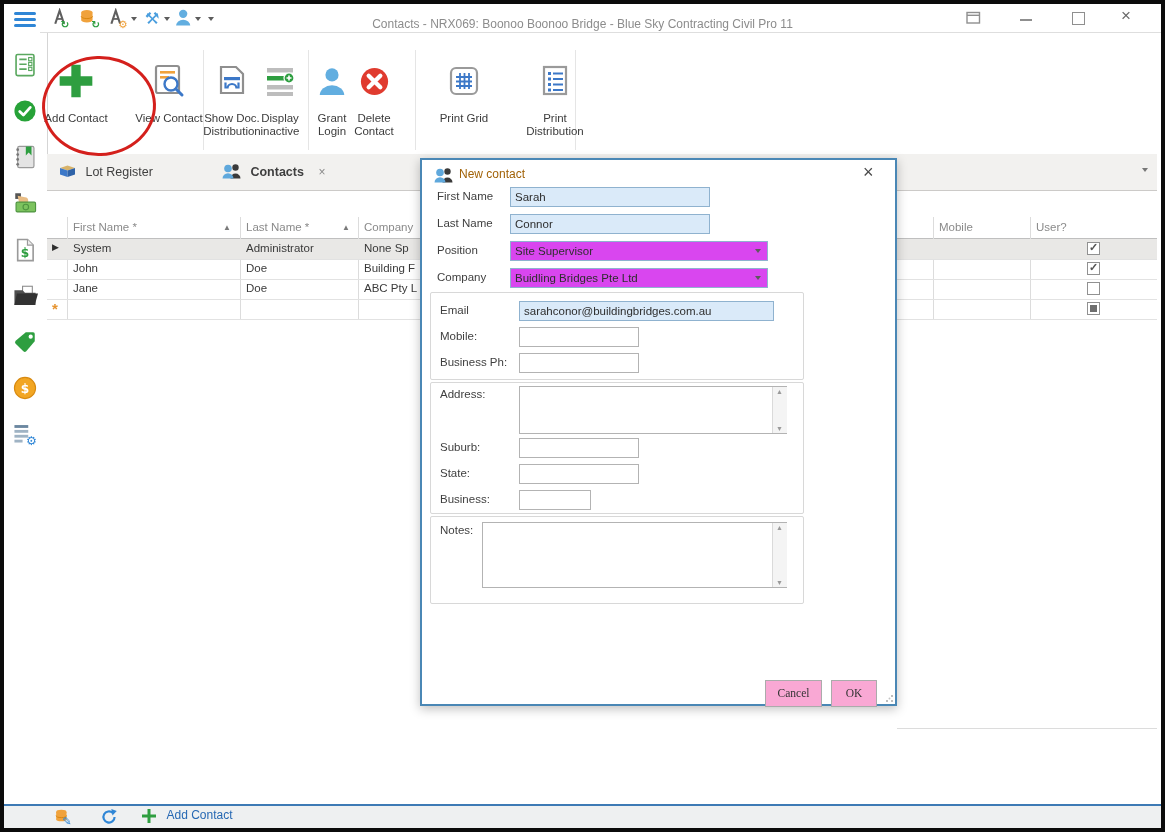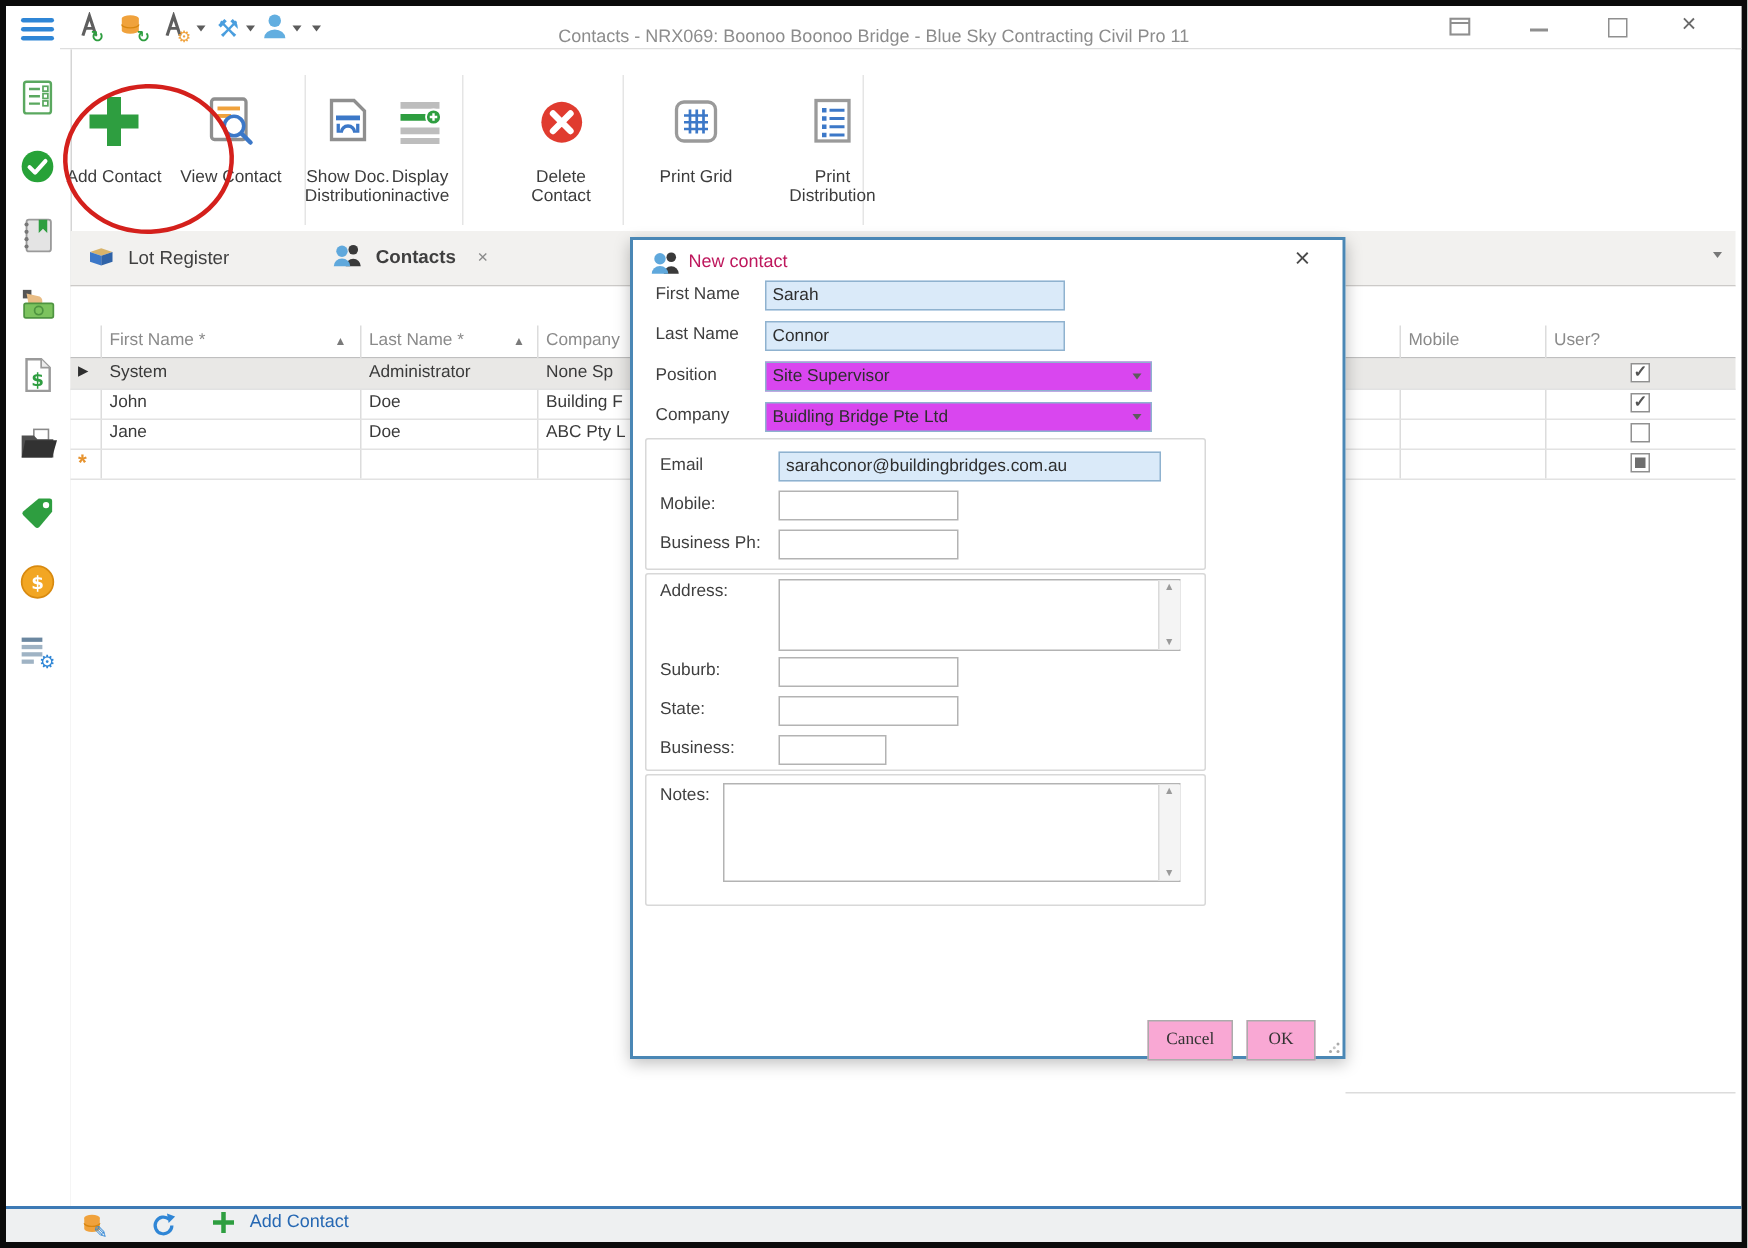--- a/index.html
+++ b/index.html
@@ -189,21 +189,21 @@
     <div class="rdiv" style="left:527px;top:17px;"></div>
 
     <div class="rbtn" style="left:-15px;top:17px;width:86px;">
       <div class="ricon">
             <svg width="42" height="42" viewBox="0 0 36 36">
               <path d="M14 4 h8 v10 h10 v8 h-10 v10 h-8 v-10 H4 v-8 h10 z" fill="#2e9e40"></path>
             </svg>
           </div>
       <div class="rlabel">Add Contact</div>
     </div>
-    <div class="rbtn" style="left:63px;top:17px;width:86px;">
+    <div class="rbtn" style="left:78px;top:17px;width:86px;">
       <div class="ricon">
             <svg width="34" height="34" viewBox="0 0 34 34">
               <rect x="4" y="2" width="23" height="27" rx="2" fill="#fff" stroke="#8f8f8f" stroke-width="2.2"></rect>
               <rect x="8" y="7" width="15" height="2.6" fill="#f0a23c"></rect>
               <rect x="8" y="12" width="9" height="2.6" fill="#f0a23c"></rect>
               <circle cx="19" cy="20" r="6.5" fill="#fff" stroke="#3c78c8" stroke-width="2.4"></circle>
               <line x1="24" y1="25" x2="30" y2="31" stroke="#3c78c8" stroke-width="3" stroke-linecap="round"></line>
             </svg>
           </div>
       <div class="rlabel">View Contact</div>
@@ -223,20 +223,29 @@
             <svg width="34" height="34" viewBox="0 0 34 34">
               <rect x="4" y="4" width="26" height="4.5" fill="#bdbdbd"></rect>
               <rect x="4" y="12" width="18" height="4.5" fill="#2e9e40"></rect>
               <circle cx="26" cy="14" r="5" fill="#2e9e40" stroke="#fff" stroke-width="1.2"></circle>
               <path d="M26 11.5 v5 M23.5 14 h5" stroke="#fff" stroke-width="1.6"></path>
               <rect x="4" y="21" width="26" height="4.5" fill="#bdbdbd"></rect>
               <rect x="4" y="28" width="26" height="4" fill="#bdbdbd"></rect>
             </svg>
           </div>
       <div class="rlabel"><span>Display</span><br><span>inactive</span></div>
+    </div>
+    <div class="rbtn" style="left:262px;top:17px;width:44px;">
+      <div class="ricon">
+            <svg width="32" height="32" viewBox="0 0 34 34">
+              <circle cx="17" cy="10.5" r="7" fill="#62aee0"></circle>
+              <path d="M4 32 a13 10.5 0 0 1 26 0 z" fill="#62aee0"></path>
+            </svg>
+          </div>
+      <div class="rlabel"><span>Grant</span><br><span>Login</span></div>
     </div>
     <div class="rbtn" style="left:301px;top:17px;width:50px;">
       <div class="ricon">
             <svg width="33" height="33" viewBox="0 0 34 34">
               <circle cx="17" cy="17" r="14" fill="#e03b2f"></circle>
               <path d="M11 11 L23 23 M23 11 L11 23" stroke="#fff" stroke-width="4.4" stroke-linecap="round"></path>
             </svg>
           </div>
       <div class="rlabel"><span>Delete</span><br><span>Contact</span></div>
     </div>
@@ -345,35 +354,35 @@
 
   <div class="modal">
     <div class="abs" style="left:12px;top:7px;">
       <svg width="20" height="16" viewBox="0 0 20 16">
             <circle cx="13.5" cy="4.5" r="3.2" fill="#3a3a3a"></circle>
             <path d="M8.5 15.5 a5 5 0 0 1 10 0 z" fill="#3a3a3a"></path>
             <circle cx="6" cy="5.5" r="3.8" fill="#5fa8dc"></circle>
             <path d="M0.5 15.5 a5.5 5.2 0 0 1 11 0 z" fill="#5fa8dc"></path>
           </svg>
     </div>
-    <span class="abs" style="left:37px;top:7px;font-size:12px;color:#be185d;">New contact</span>
+    <span class="abs" style="left:37px;top:7px;font-size:12px;color:#a16207;">New contact</span>
     <span class="abs" style="left:441px;top:2px;font-size:18px;color:#4a4a4a;cursor:pointer;">×</span>
 
     <span class="mlabel" style="left:15px;top:30px;">First Name</span>
     <input class="inp blue" style="left: 88px; top: 27px; width: 200px;" value="Sarah">
     <span class="mlabel" style="left:15px;top:57px;">Last Name</span>
     <input class="inp blue" style="left: 88px; top: 54px; width: 200px;" value="Connor">
     <span class="mlabel" style="left:15px;top:84px;">Position</span>
     <div class="dd" style="left:88px;top:81px;width:258px;">
       <span>Site Supervisor</span>
       <span class="caret" style="right:6px;top:7px;"></span>
     </div>
     <span class="mlabel" style="left:15px;top:111px;">Company</span>
     <div class="dd" style="left:88px;top:108px;width:258px;">
-      <span>Buidling Bridge Pte Ltd</span>
+      <span>Buidling Bridges Pte Ltd</span>
       <span class="caret" style="right:6px;top:7px;"></span>
     </div>
 
     <div class="grp" style="left:8px;top:132px;width:372px;height:86px;"></div>
     <span class="mlabel" style="left:18px;top:144px;">Email</span>
     <input class="inp blue" style="left: 97px; top: 141px; width: 255px;" value="sarahconor@buildingbridges.com.au">
     <span class="mlabel" style="left:18px;top:170px;">Mobile:</span>
     <input class="inp" style="left: 97px; top: 167px; width: 120px;" value="">
     <span class="mlabel" style="left:18px;top:196px;">Business Ph:</span>
     <input class="inp" style="left: 97px; top: 193px; width: 120px;" value="">

